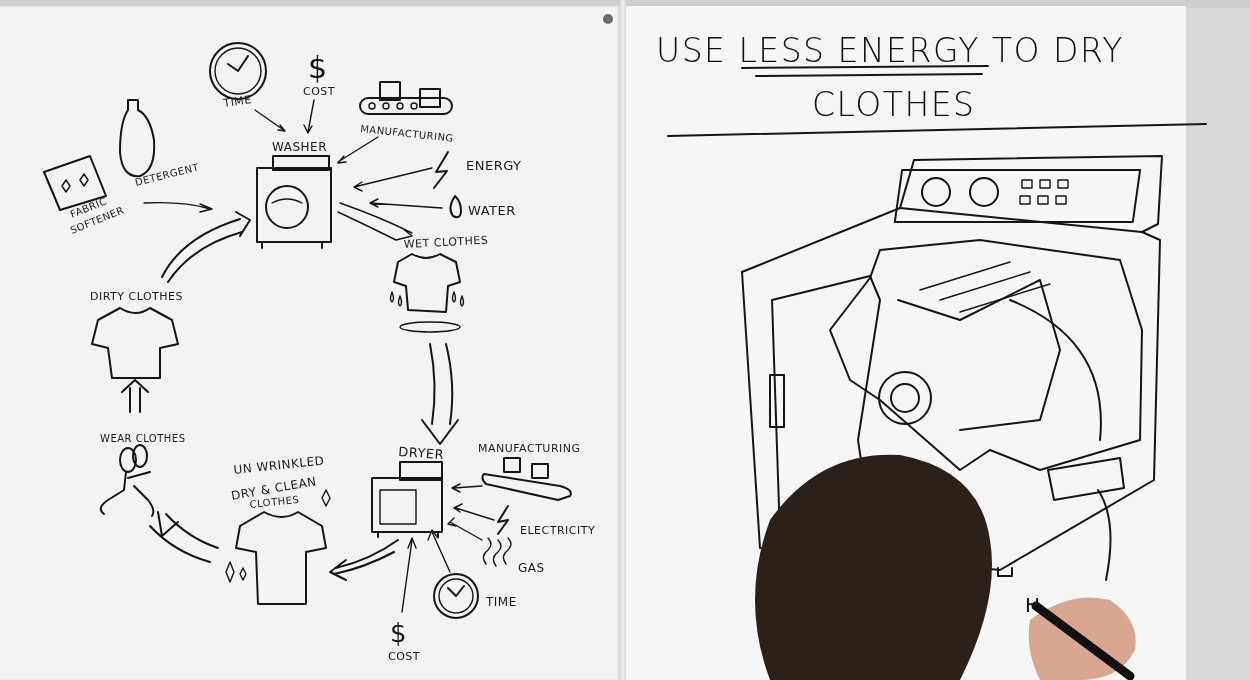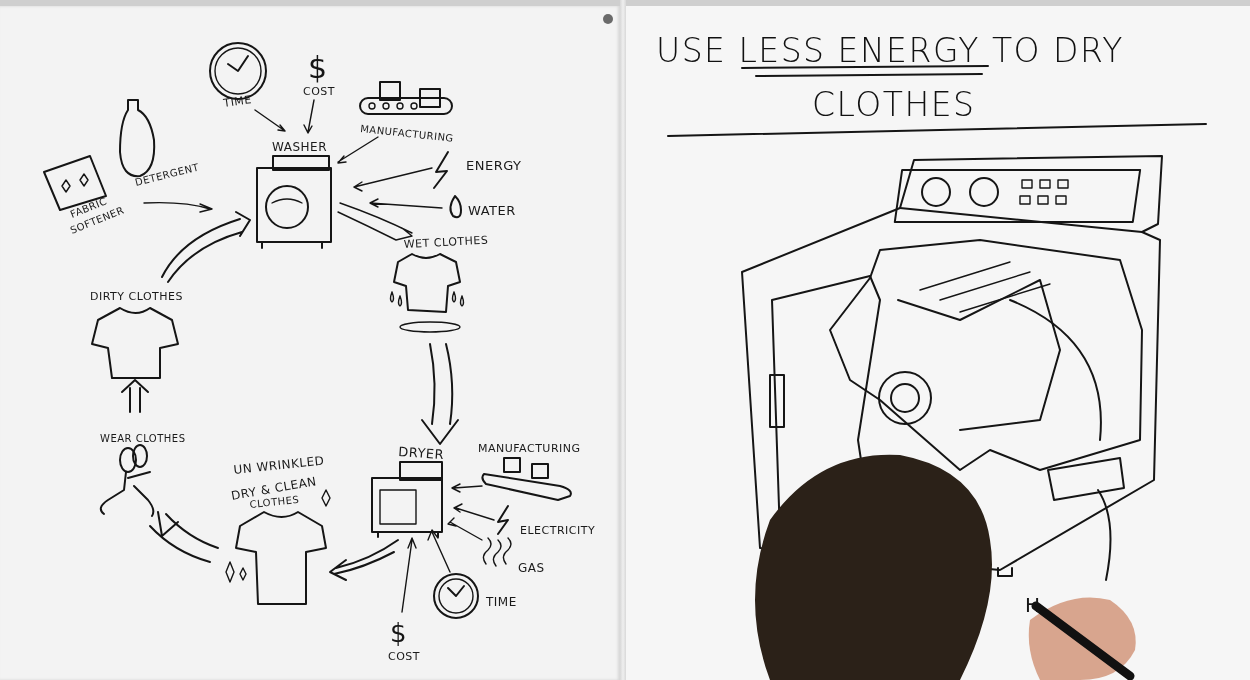--- a/index.html
+++ b/index.html
@@ -1,19 +1,19 @@
 <!DOCTYPE html>
 <html><head>
 <meta charset="utf-8">
 <style>
   html, body { margin:0; padding:0; }
   body { width:1250px; height:680px; overflow:hidden; background:#d9d9d9; font-family:"DejaVu Sans", sans-serif; position:relative; }
   .board { position:absolute; top:6px; bottom:0; background:#f3f3f3; }
   #board-left { left:0; width:620px; box-shadow: inset -2px 0 3px rgba(0,0,0,.12); }
-  #board-right { left:626px; width:624px; background:#f6f6f6; }
+  #board-right { left:626px; width:560px; background:#f6f6f6; }
   .topbar { position:absolute; left:0; top:0; width:1250px; height:8px; background:#cfcfcf; }
   .seam { position:absolute; left:620px; top:0; width:6px; height:680px; background:linear-gradient(90deg,#d8d8d8,#efefef,#d8d8d8); }
   .magnet { position:absolute; top:14px; width:10px; height:10px; border-radius:50%; background:#6a6a6a; }
   svg { position:absolute; left:0; top:0; }
   .lbl { font-family:"DejaVu Sans", sans-serif; fill:#1a1a1a; font-size:11px; letter-spacing:0.5px; }
   .title { font-family:"DejaVu Sans", sans-serif; fill:#111; font-size:33px; font-weight:300; letter-spacing:1.5px; }
   .ink { fill:none; stroke:#151515; stroke-width:2; stroke-linecap:round; stroke-linejoin:round; }
   .thin { fill:none; stroke:#151515; stroke-width:1.4; stroke-linecap:round; stroke-linejoin:round; }
 </style>
 </head>

